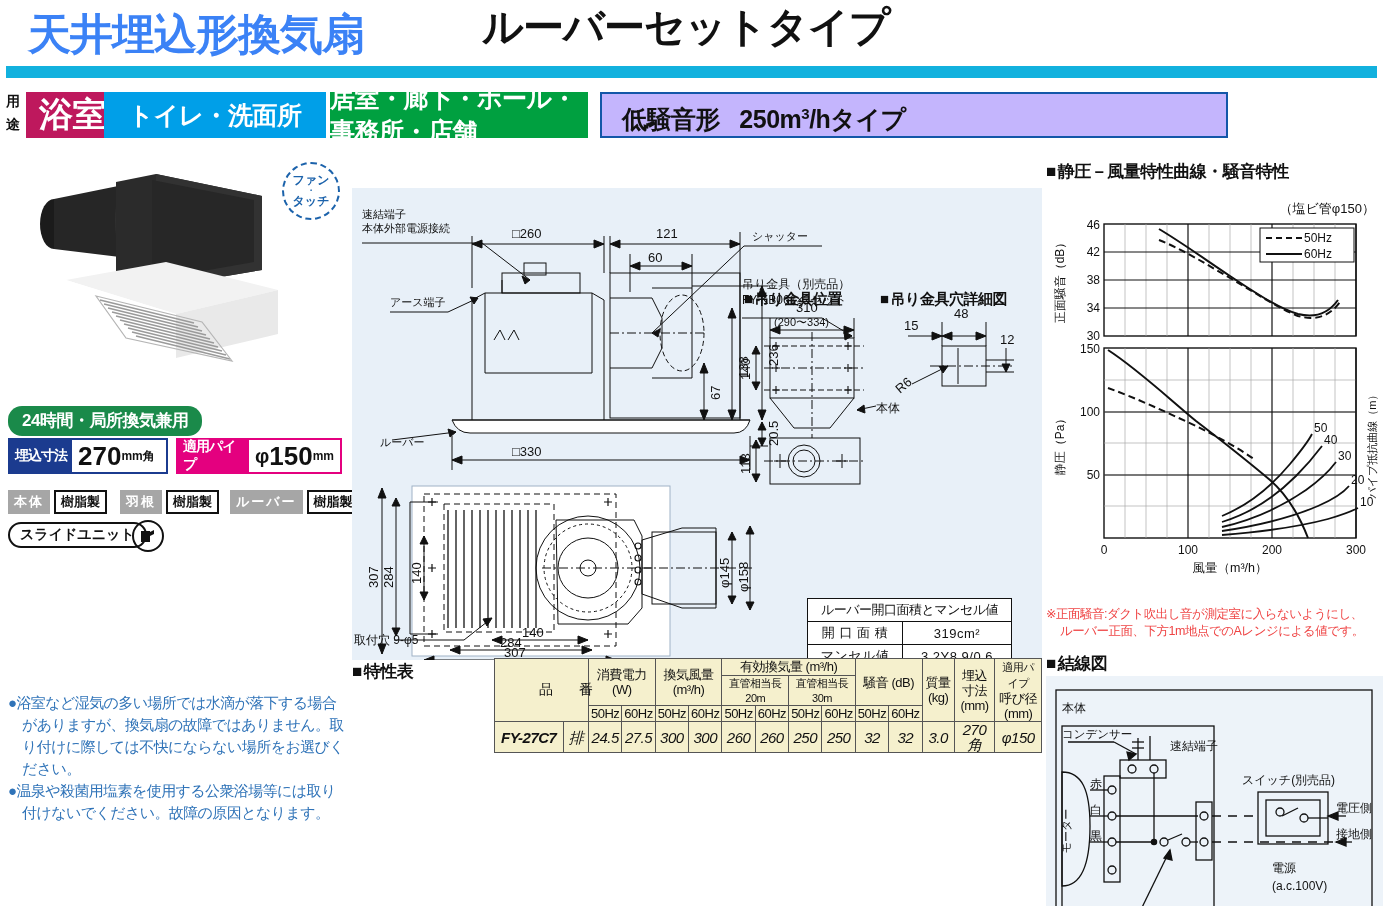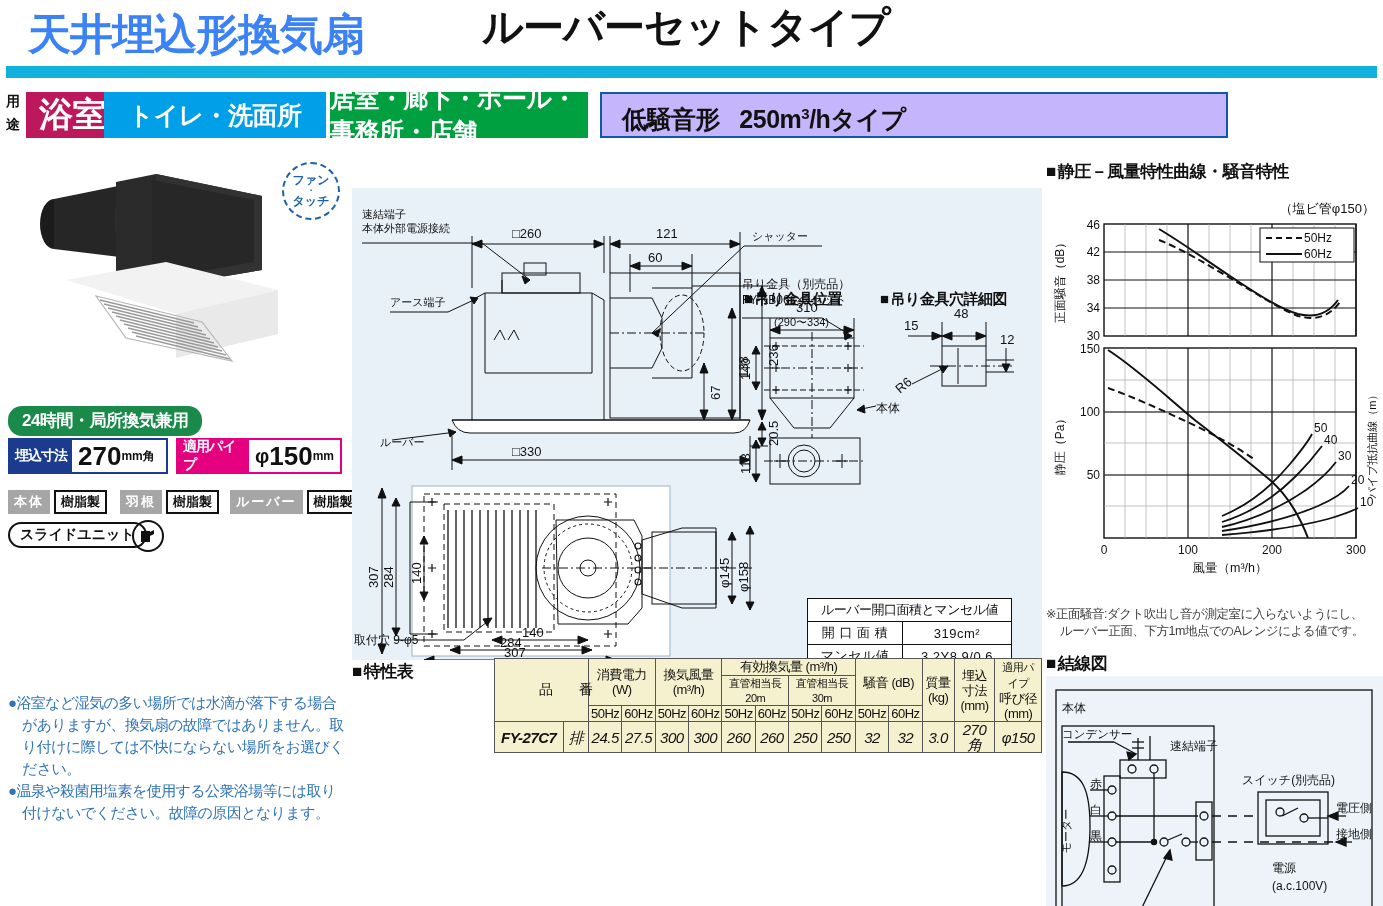--- a/index.html
+++ b/index.html
@@ -171,21 +171,21 @@
   .spec-table td { background: #f5f0cd; font-size: 15px; font-style: italic; }
   .hz { font-size: 12px; }
   .spec-table .pn { text-align: left; padding-left: 6px; font-weight: bold; }
 
   
   .right-col { position: absolute; left: 1046px; top: 160px; width: 337px; height: 746px; }
   .chart-note-sup { position: absolute; right: 8px; top: 40px; font-size: 13px; color: #111; }
   .chart-box { position: absolute; left: 0; top: 56px; width: 337px; height: 400px; }
   .chart-foot {
     position: absolute; left: 0; top: 446px; width: 337px;
-    font-size: 12.5px; color: #404040; line-height: 17px; letter-spacing: -0.5px;
+    font-size: 12.5px; color: #ef4444; line-height: 17px; letter-spacing: -0.5px;
   }
   .chart-foot span { display: block; }
   .chart-foot .ind { padding-left: 14px; }
 
   .wire-title { position: absolute; left: 0; top: 492px; }
   .wire-panel {
     position: absolute; left: 0; top: 516px; width: 337px; height: 370px;
     background: #edf3f9;
   }
   svg text { font-family: "Liberation Sans", "DejaVu Sans", sans-serif; }

